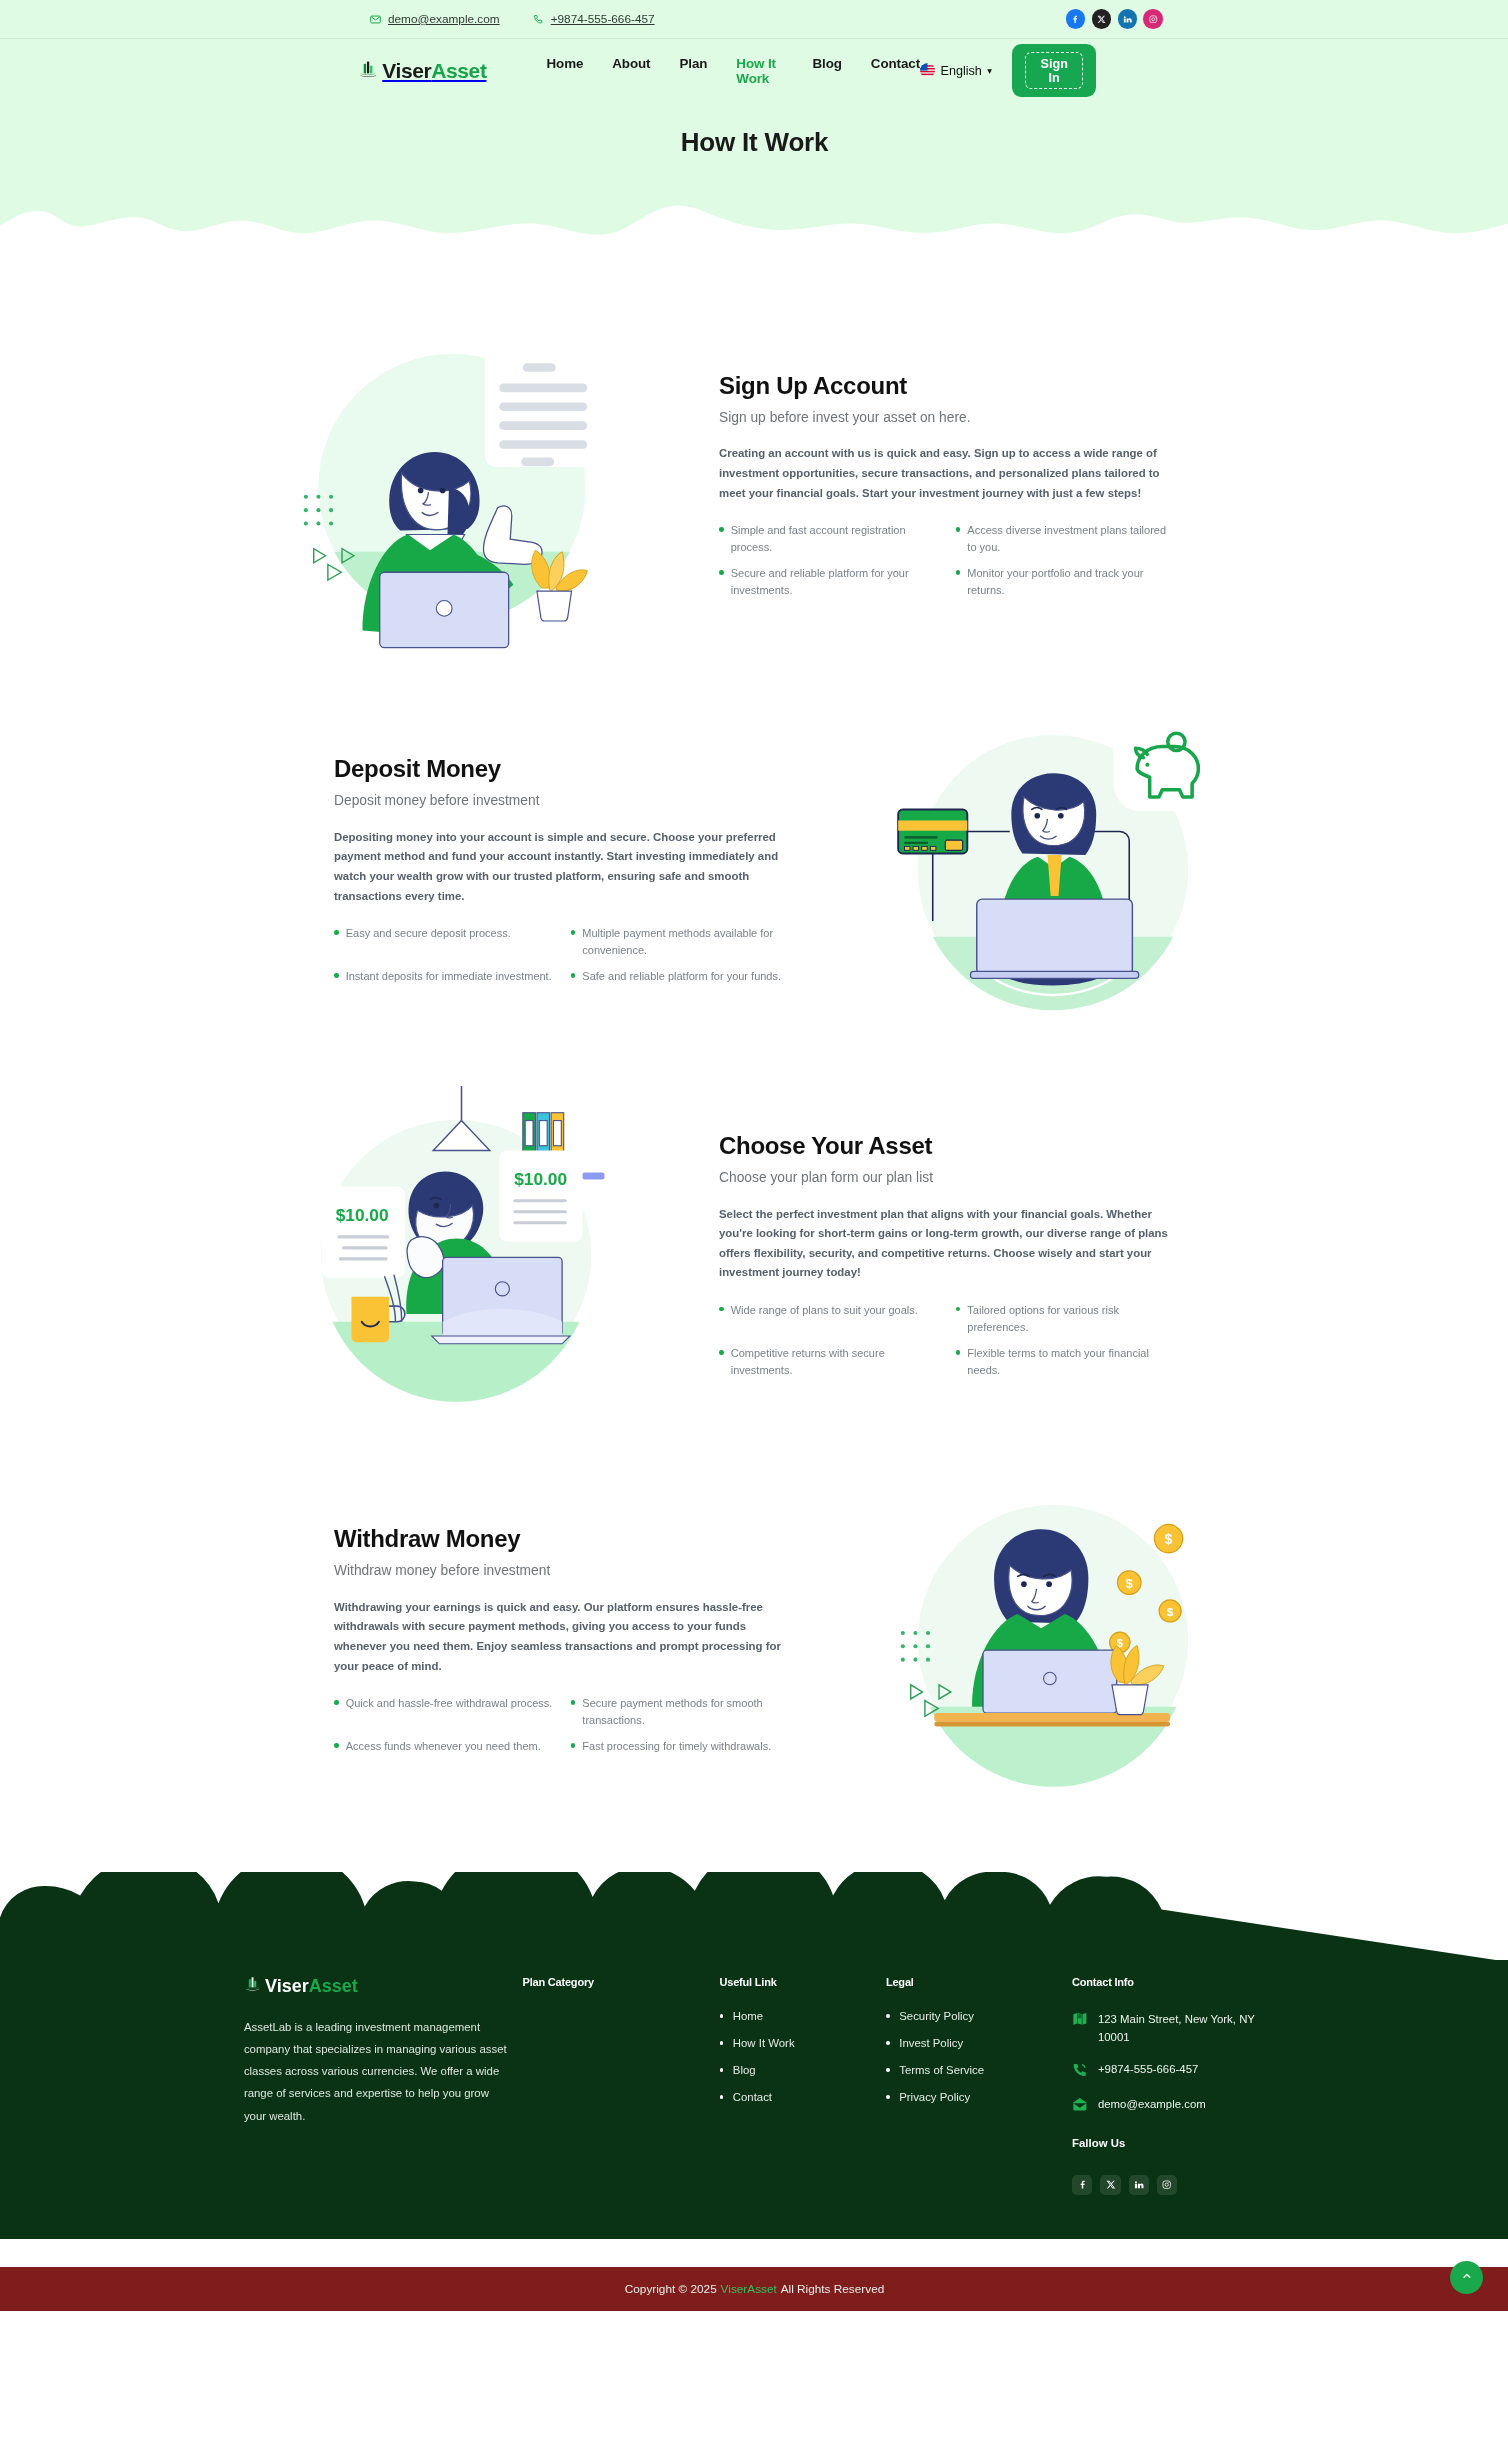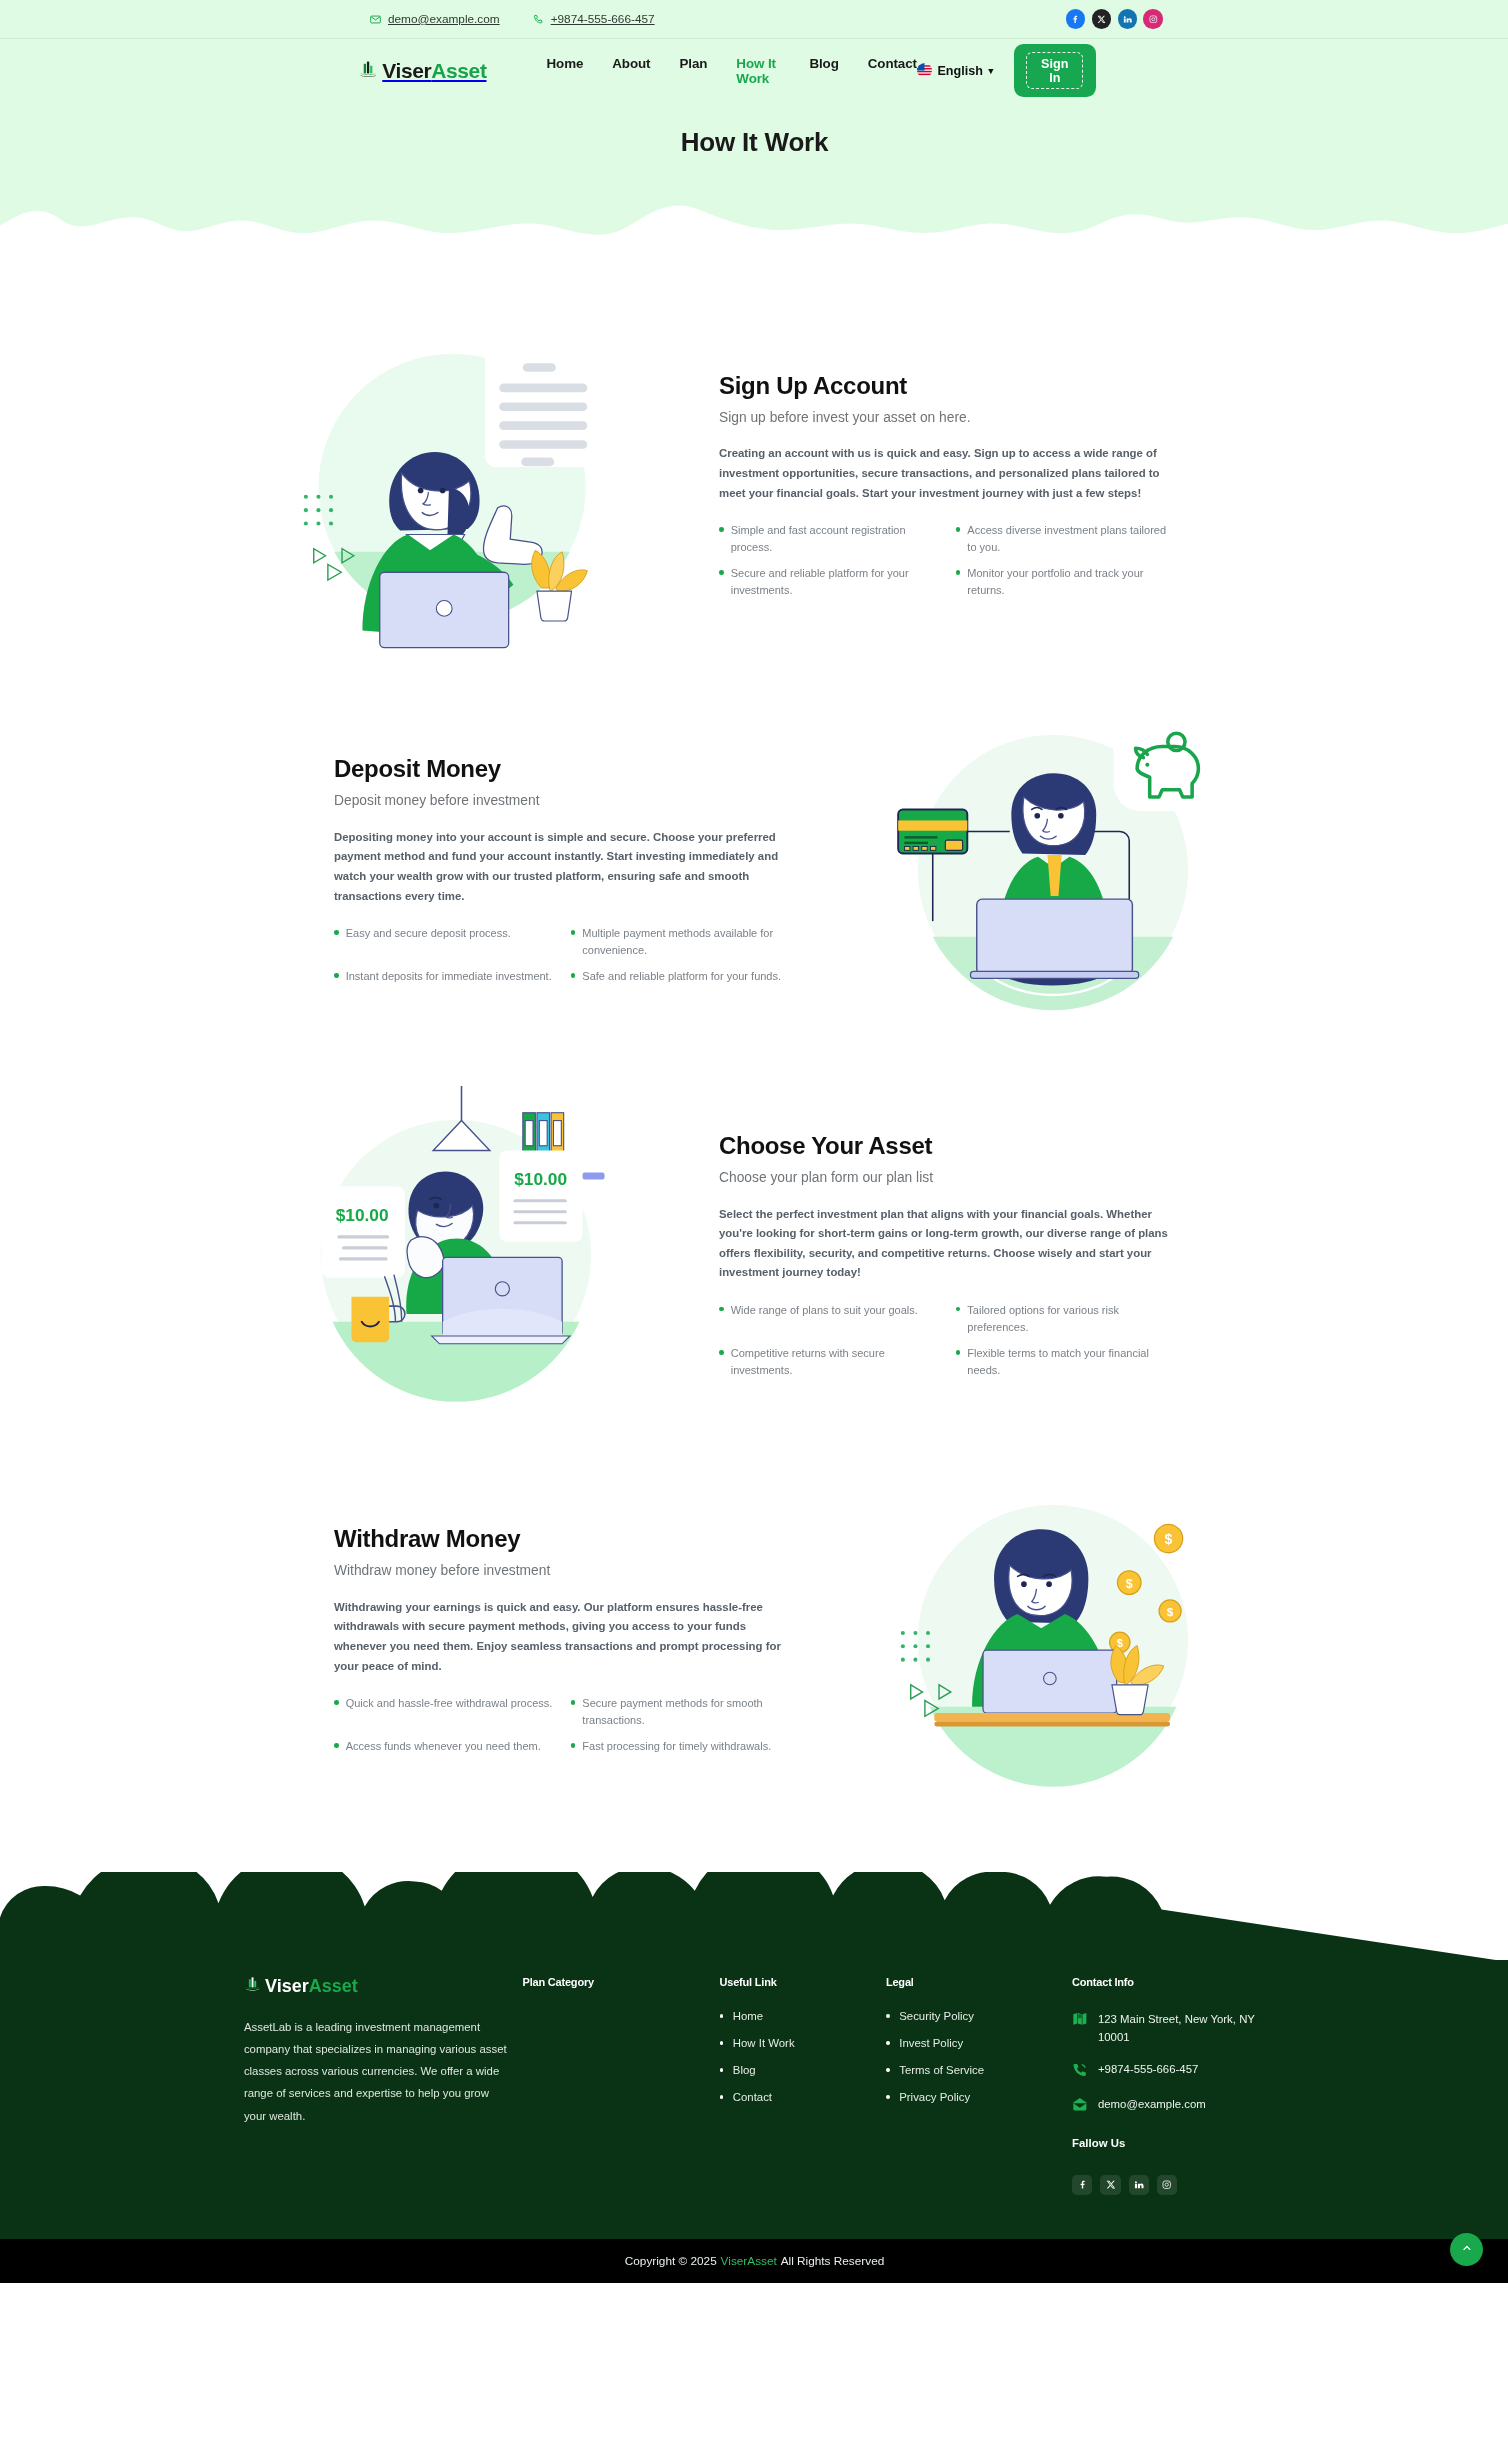--- a/index.html
+++ b/index.html
@@ -60,21 +60,21 @@
   .logo-text .b { color: #16a34a; }
 
   .nav { display: flex; gap: 29px; margin-left: 60px; }
   .nav a {
     font-size: 13.4px; font-weight: 600; color: #1a1a1a;
     text-decoration: none; letter-spacing: -0.1px;
   }
   .nav a.active { color: #19a84c; }
 
   .header-right { margin-left: auto; display: flex; align-items: center; gap: 20.4px; margin-right: 177px; }
-  .lang { display: flex; align-items: center; gap: 5.5px; font-size: 12.6px; font-weight: 700; color: #101010; cursor: pointer; }
+  .lang { display: flex; align-items: center; gap: 5.5px; font-size: 12.6px; font-weight: 400; color: #101010; cursor: pointer; }
   .flag { width: 15px; height: 15px; border-radius: 50%; overflow: hidden; display:block; }
   .chev { font-size: 9.4px; }
   .signin {
     background: #18a751; color: #fff; border: none;
     border-radius: 9.4px; padding: 8.6px 12.6px; font-size: 12.6px; font-weight: 700;
     cursor: pointer; position: relative;
   }
   .signin span.inner {
     display: block;
     border: 1.2px dashed rgba(255,255,255,.9);
@@ -154,24 +154,24 @@
   .follow { font-size: 11.4px; font-weight: 700; color: #fff; margin-top: 22px; margin-bottom: 26px; }
   .fsocials { display: flex; gap: 7.9px; }
   .fsoc {
     width: 20.4px; height: 20.4px; border-radius: 4.7px;
     background: rgba(255,255,255,0.10);
     display: flex; align-items: center; justify-content: center;
     color: #fff;
   }
 
   .copybar {
-    background: #000000;
+    background: #7f1d1d;
     height: 44px;
     display: flex; align-items: center; justify-content: center;
-    font-size: 11.8px; color: #e8f0ea;
+    font-size: 11.8px; color: #e8f0ea; margin-top: 28px;
   }
   .copybar .brand { color: #2fbf62; margin: 0 3.9px; }
 
   .totop {
     position: absolute; right: 26px; bottom: 17.3px;
     width: 33px; height: 33px; border-radius: 50%;
     background: #19a84c; color: #fff;
     display: flex; align-items: center; justify-content: center;
     cursor: pointer; border: none;
   }

